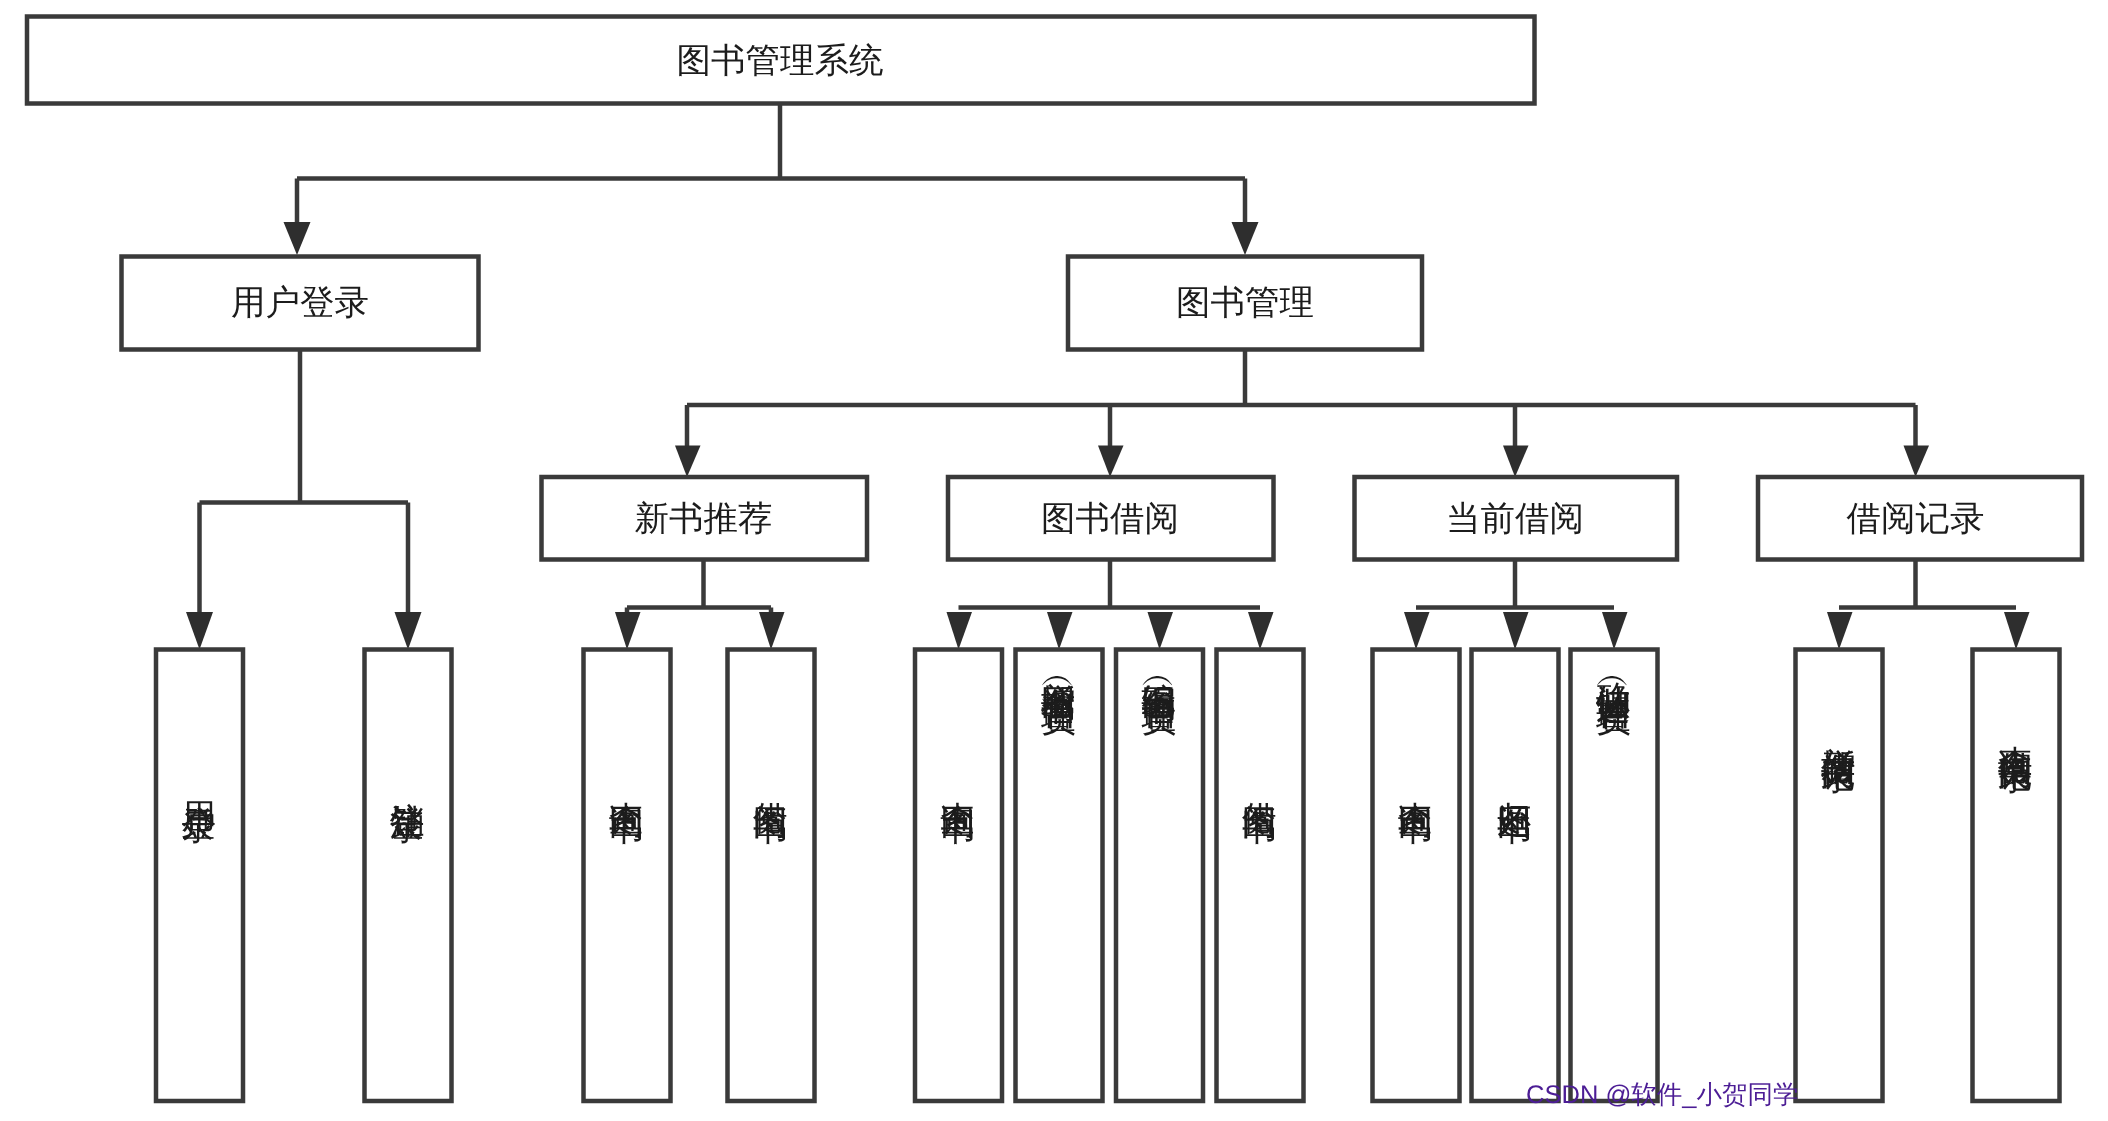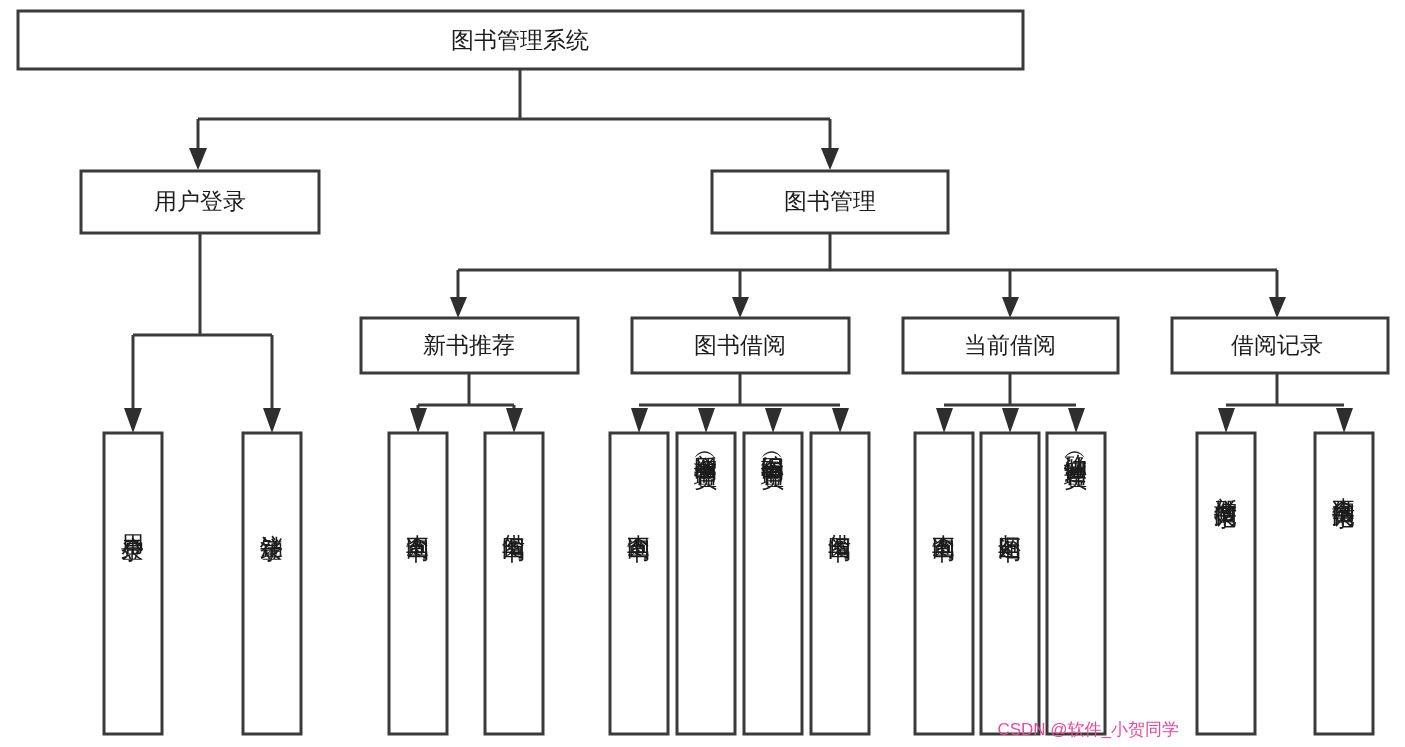--- a/index.html
+++ b/index.html
@@ -11,20 +11,21 @@
     width: 1405px;
     height: 747px;
     font-family: "Liberation Sans", "DejaVu Sans", sans-serif;
     overflow: hidden;
   }
   #diagram-root {
     position: relative;
     width: 1187px;
     height: 747px;
     background: #ffffff;
+    padding-left: 20px;
   }
   svg.diagram-canvas {
     position: absolute;
     left: 0;
     top: 0;
     width: 1405px;
     height: 747px;
     display: block;
   }
   .node-box {
@@ -56,21 +57,21 @@
     writing-mode: vertical-rl;
     text-orientation: upright;
     letter-spacing: 2px;
   }
   .watermark {
     position: absolute;
     right: 8px;
     bottom: 6px;
     font-family: "Liberation Sans", "DejaVu Sans", sans-serif;
     font-size: 17px;
-    color: #ec4899;
+    color: #4c1d95;
     white-space: nowrap;
     user-select: none;
   }
 </style>
 </head>
 <body>
 
 <div id="diagram-root">
 
   <svg class="diagram-canvas" viewBox="0 0 1405 747" xmlns="http://www.w3.org/2000/svg">

